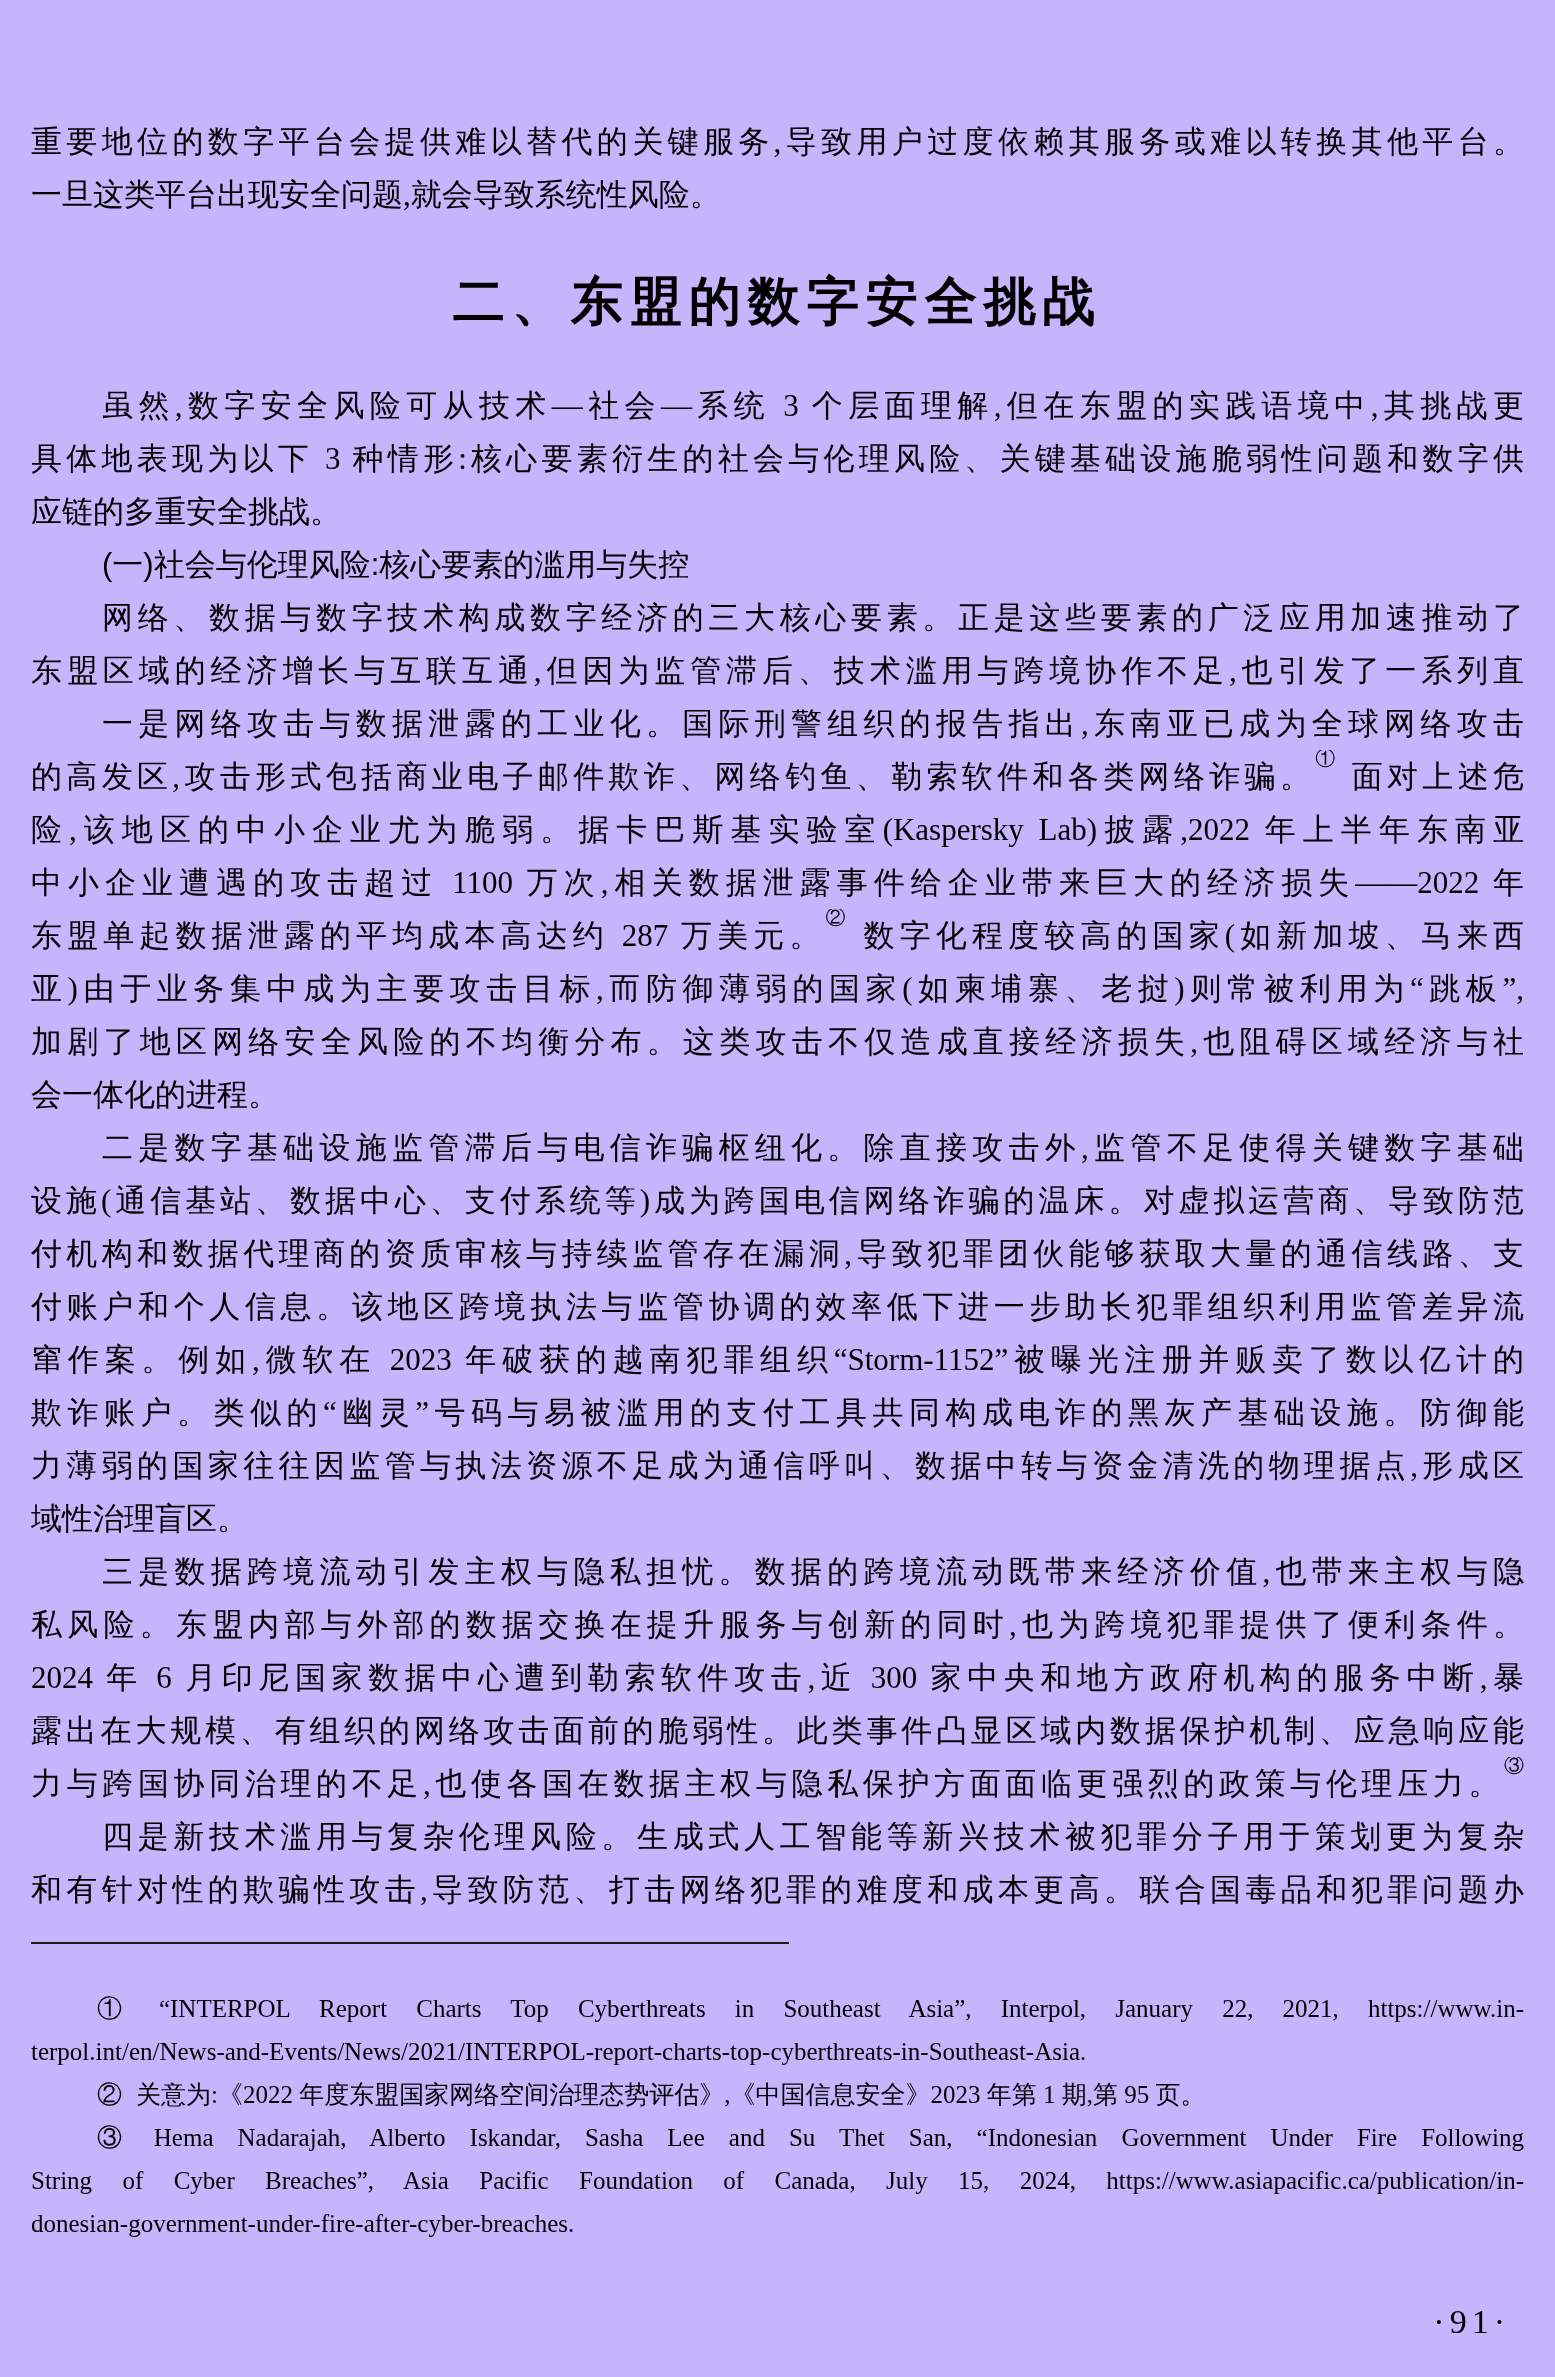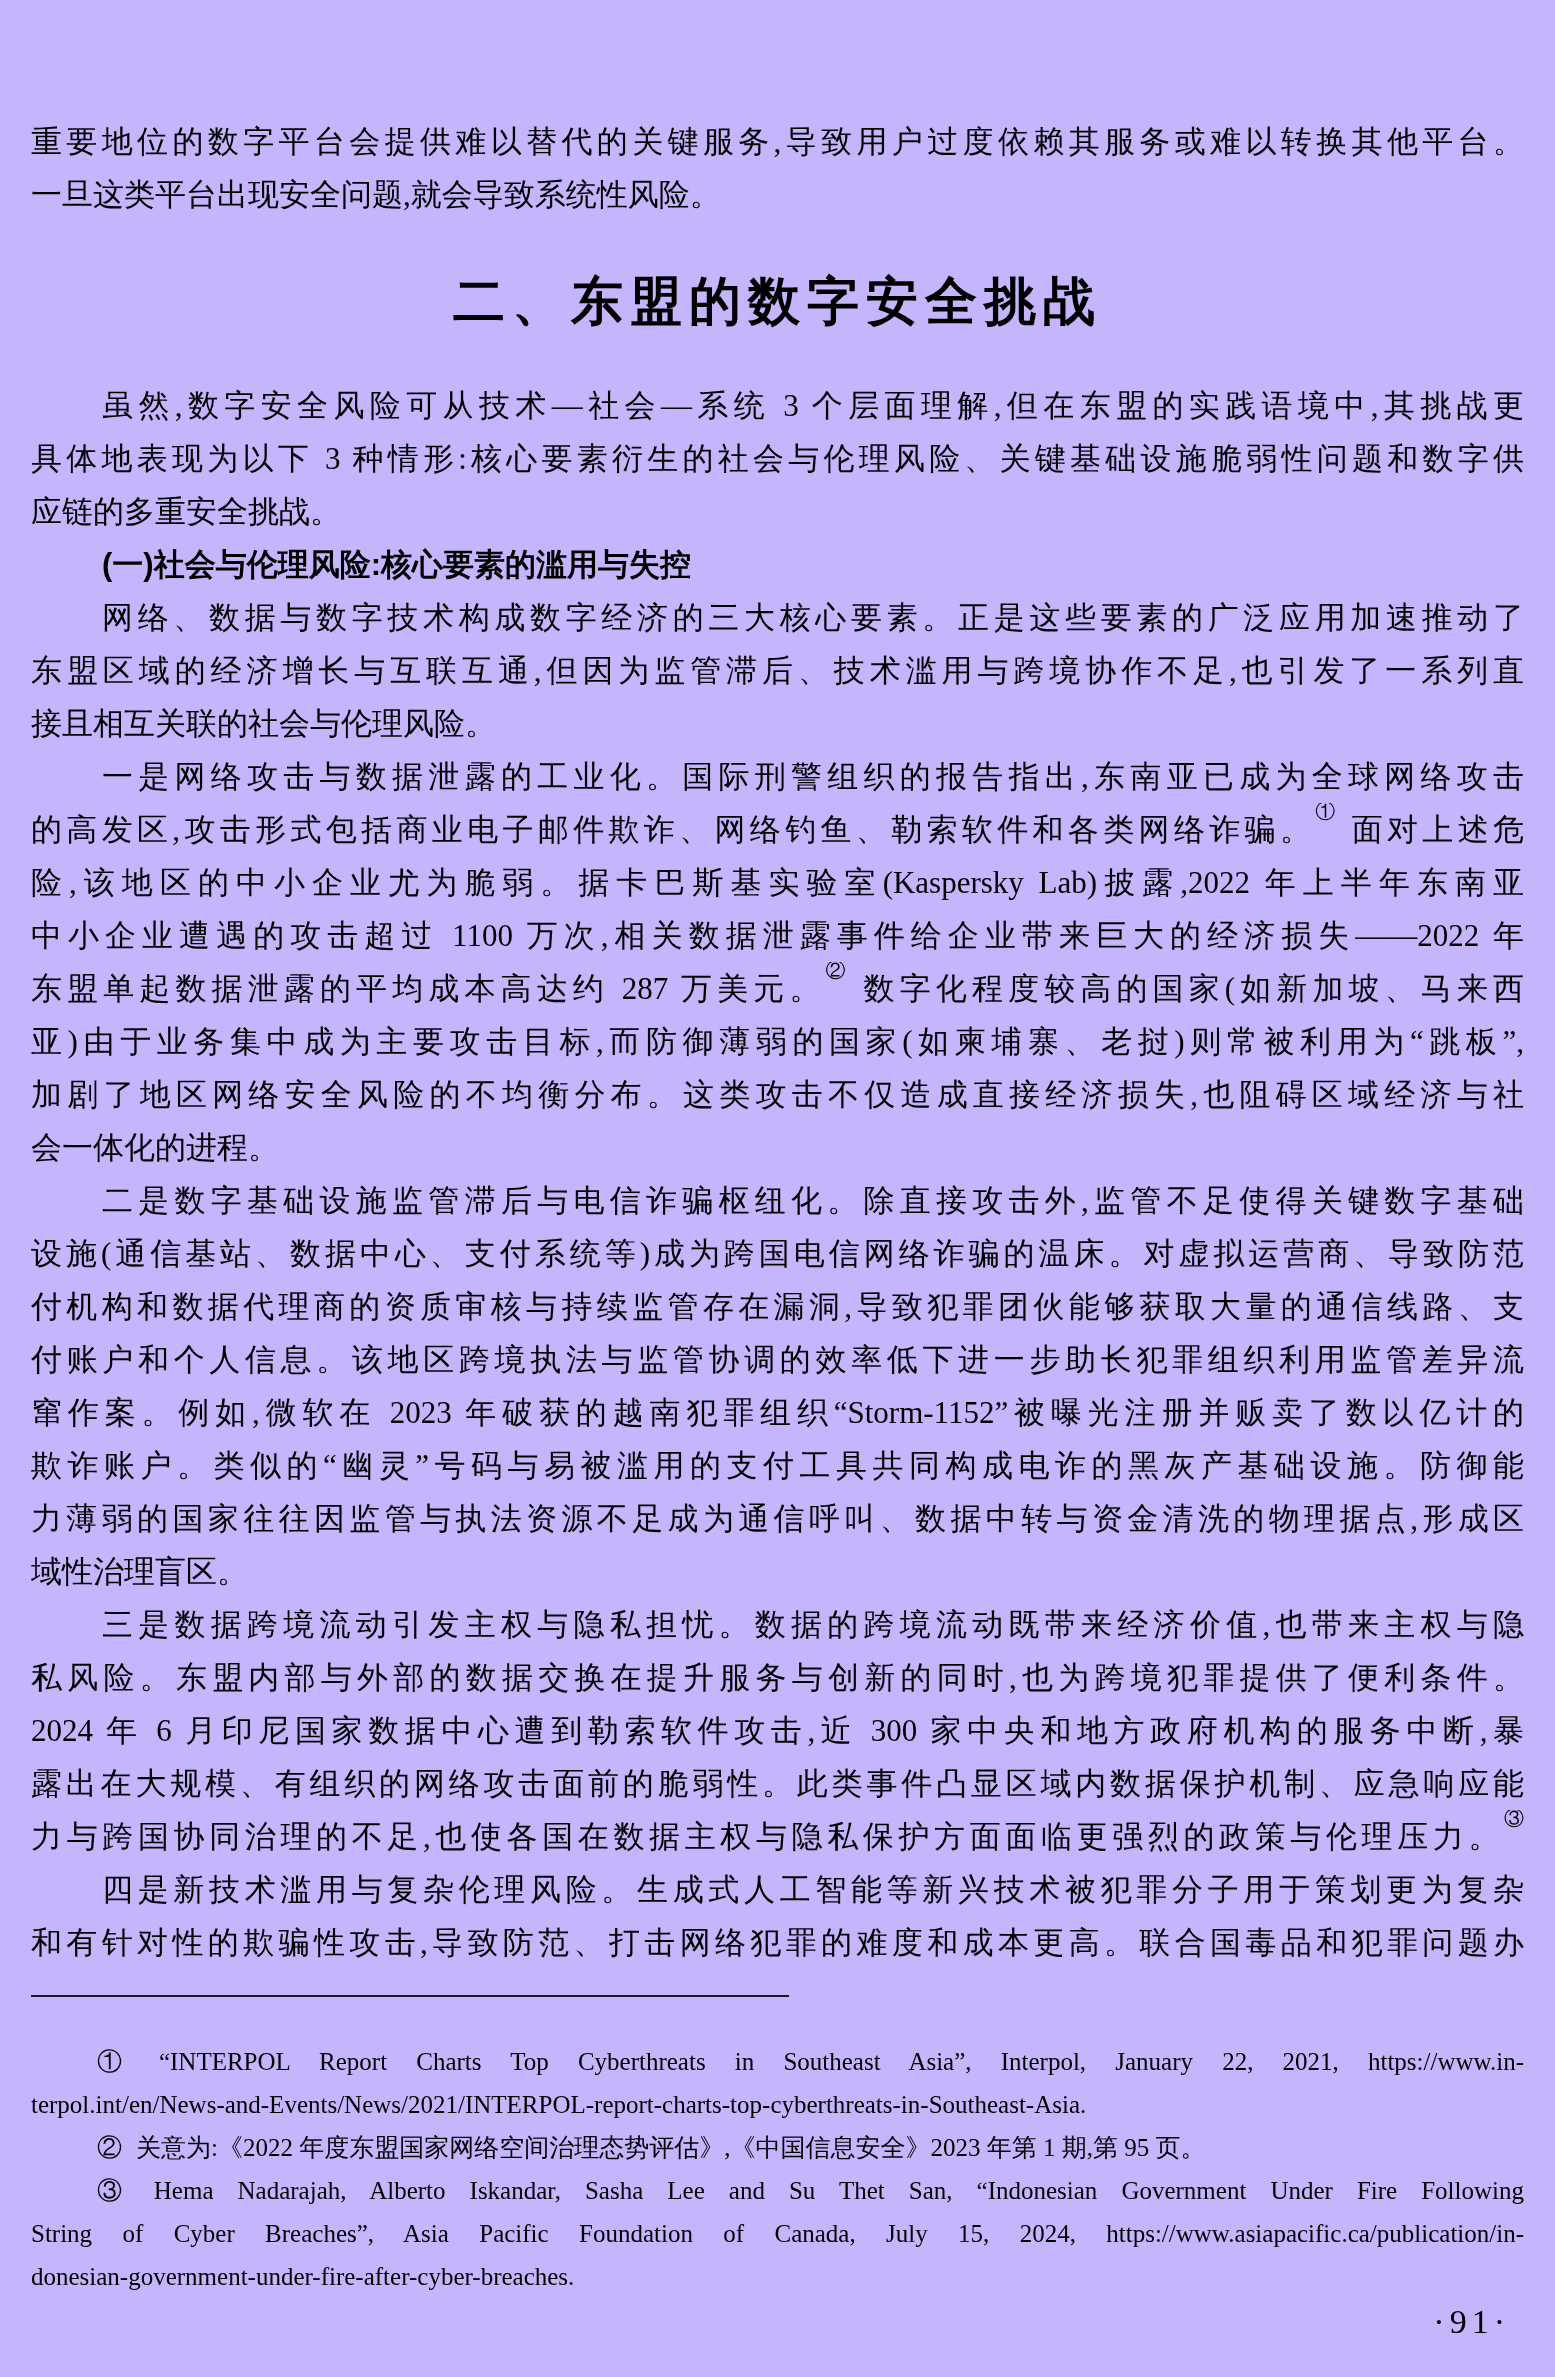--- a/index.html
+++ b/index.html
@@ -44,21 +44,21 @@
     text-align: center;
     letter-spacing: 7px;
     margin: 50px 0 47px 0;
     font-family: "Liberation Serif", "DejaVu Serif", serif;
   }
   
   .h2 {
     font-size: 31px;
     line-height: 53px;
     height: 53px;
-    font-weight: bold;
+    font-weight: normal;
     text-indent: 71px;
     font-family: "Liberation Sans", "DejaVu Sans", sans-serif;
   }
   
   .fn-sep {
     width: 758px;
     height: 2px;
     background: #1a1a1a;
     margin: 26px 0 43px 0;
   }
@@ -96,21 +96,20 @@
       <div class="h1">二、东盟的数字安全挑战</div>
       <div class="para">
         <div class="line indent">虽然,数字安全风险可从技术—社会—系统 3 个层面理解,但在东盟的实践语境中,其挑战更</div>
         <div class="line">具体地表现为以下 3 种情形:核心要素衍生的社会与伦理风险、关键基础设施脆弱性问题和数字供</div>
         <div class="line last">应链的多重安全挑战。</div>
       </div>
       <div class="h2">(一)社会与伦理风险:核心要素的滥用与失控</div>
       <div class="para">
         <div class="line indent">网络、数据与数字技术构成数字经济的三大核心要素。正是这些要素的广泛应用加速推动了</div>
         <div class="line">东盟区域的经济增长与互联互通,但因为监管滞后、技术滥用与跨境协作不足,也引发了一系列直</div>
-        <div class="line last">接且相互关联的社会与伦理风险。</div>
       </div>
       <div class="para">
         <div class="line indent">一是网络攻击与数据泄露的工业化。国际刑警组织的报告指出,东南亚已成为全球网络攻击</div>
         <div class="line">的高发区,攻击形式包括商业电子邮件欺诈、网络钓鱼、勒索软件和各类网络诈骗。<sup>①</sup> 面对上述危</div>
         <div class="line">险,该地区的中小企业尤为脆弱。据卡巴斯基实验室(Kaspersky Lab)披露,2022 年上半年东南亚</div>
         <div class="line">中小企业遭遇的攻击超过 1100 万次,相关数据泄露事件给企业带来巨大的经济损失——2022 年</div>
         <div class="line">东盟单起数据泄露的平均成本高达约 287 万美元。<sup>②</sup> 数字化程度较高的国家(如新加坡、马来西</div>
         <div class="line">亚)由于业务集中成为主要攻击目标,而防御薄弱的国家(如柬埔寨、老挝)则常被利用为“跳板”,</div>
         <div class="line">加剧了地区网络安全风险的不均衡分布。这类攻击不仅造成直接经济损失,也阻碍区域经济与社</div>
         <div class="line last">会一体化的进程。</div>

